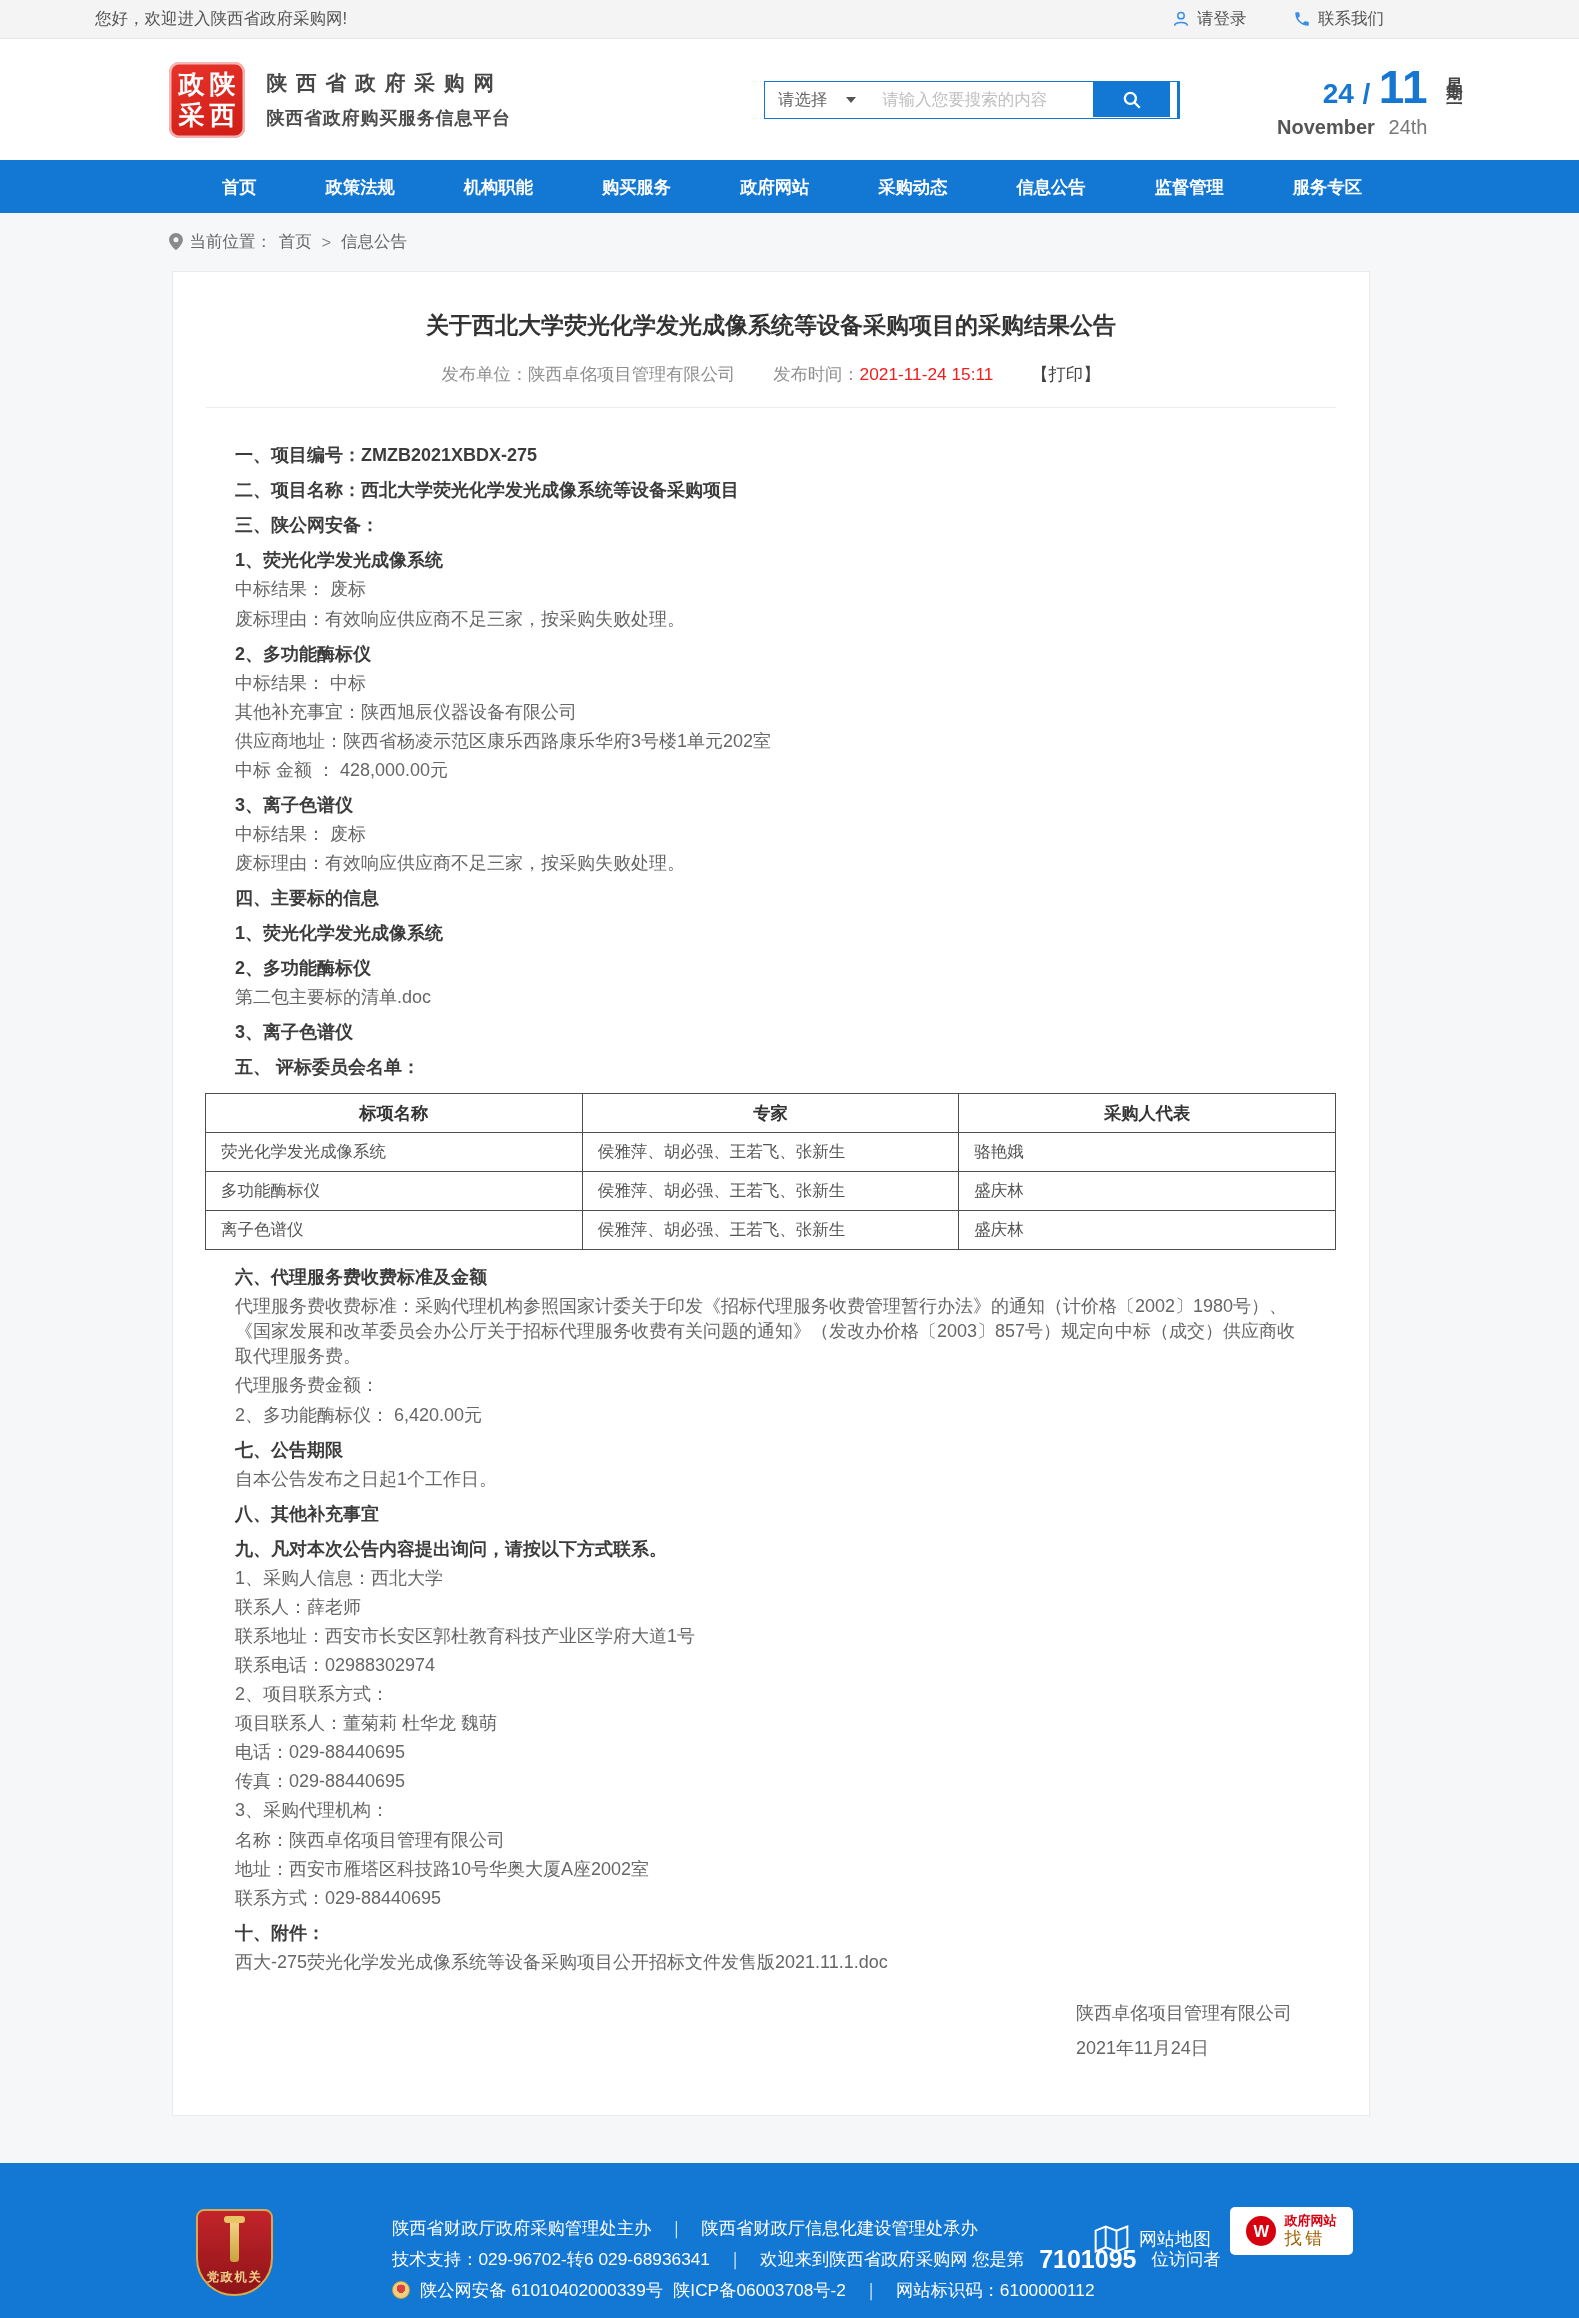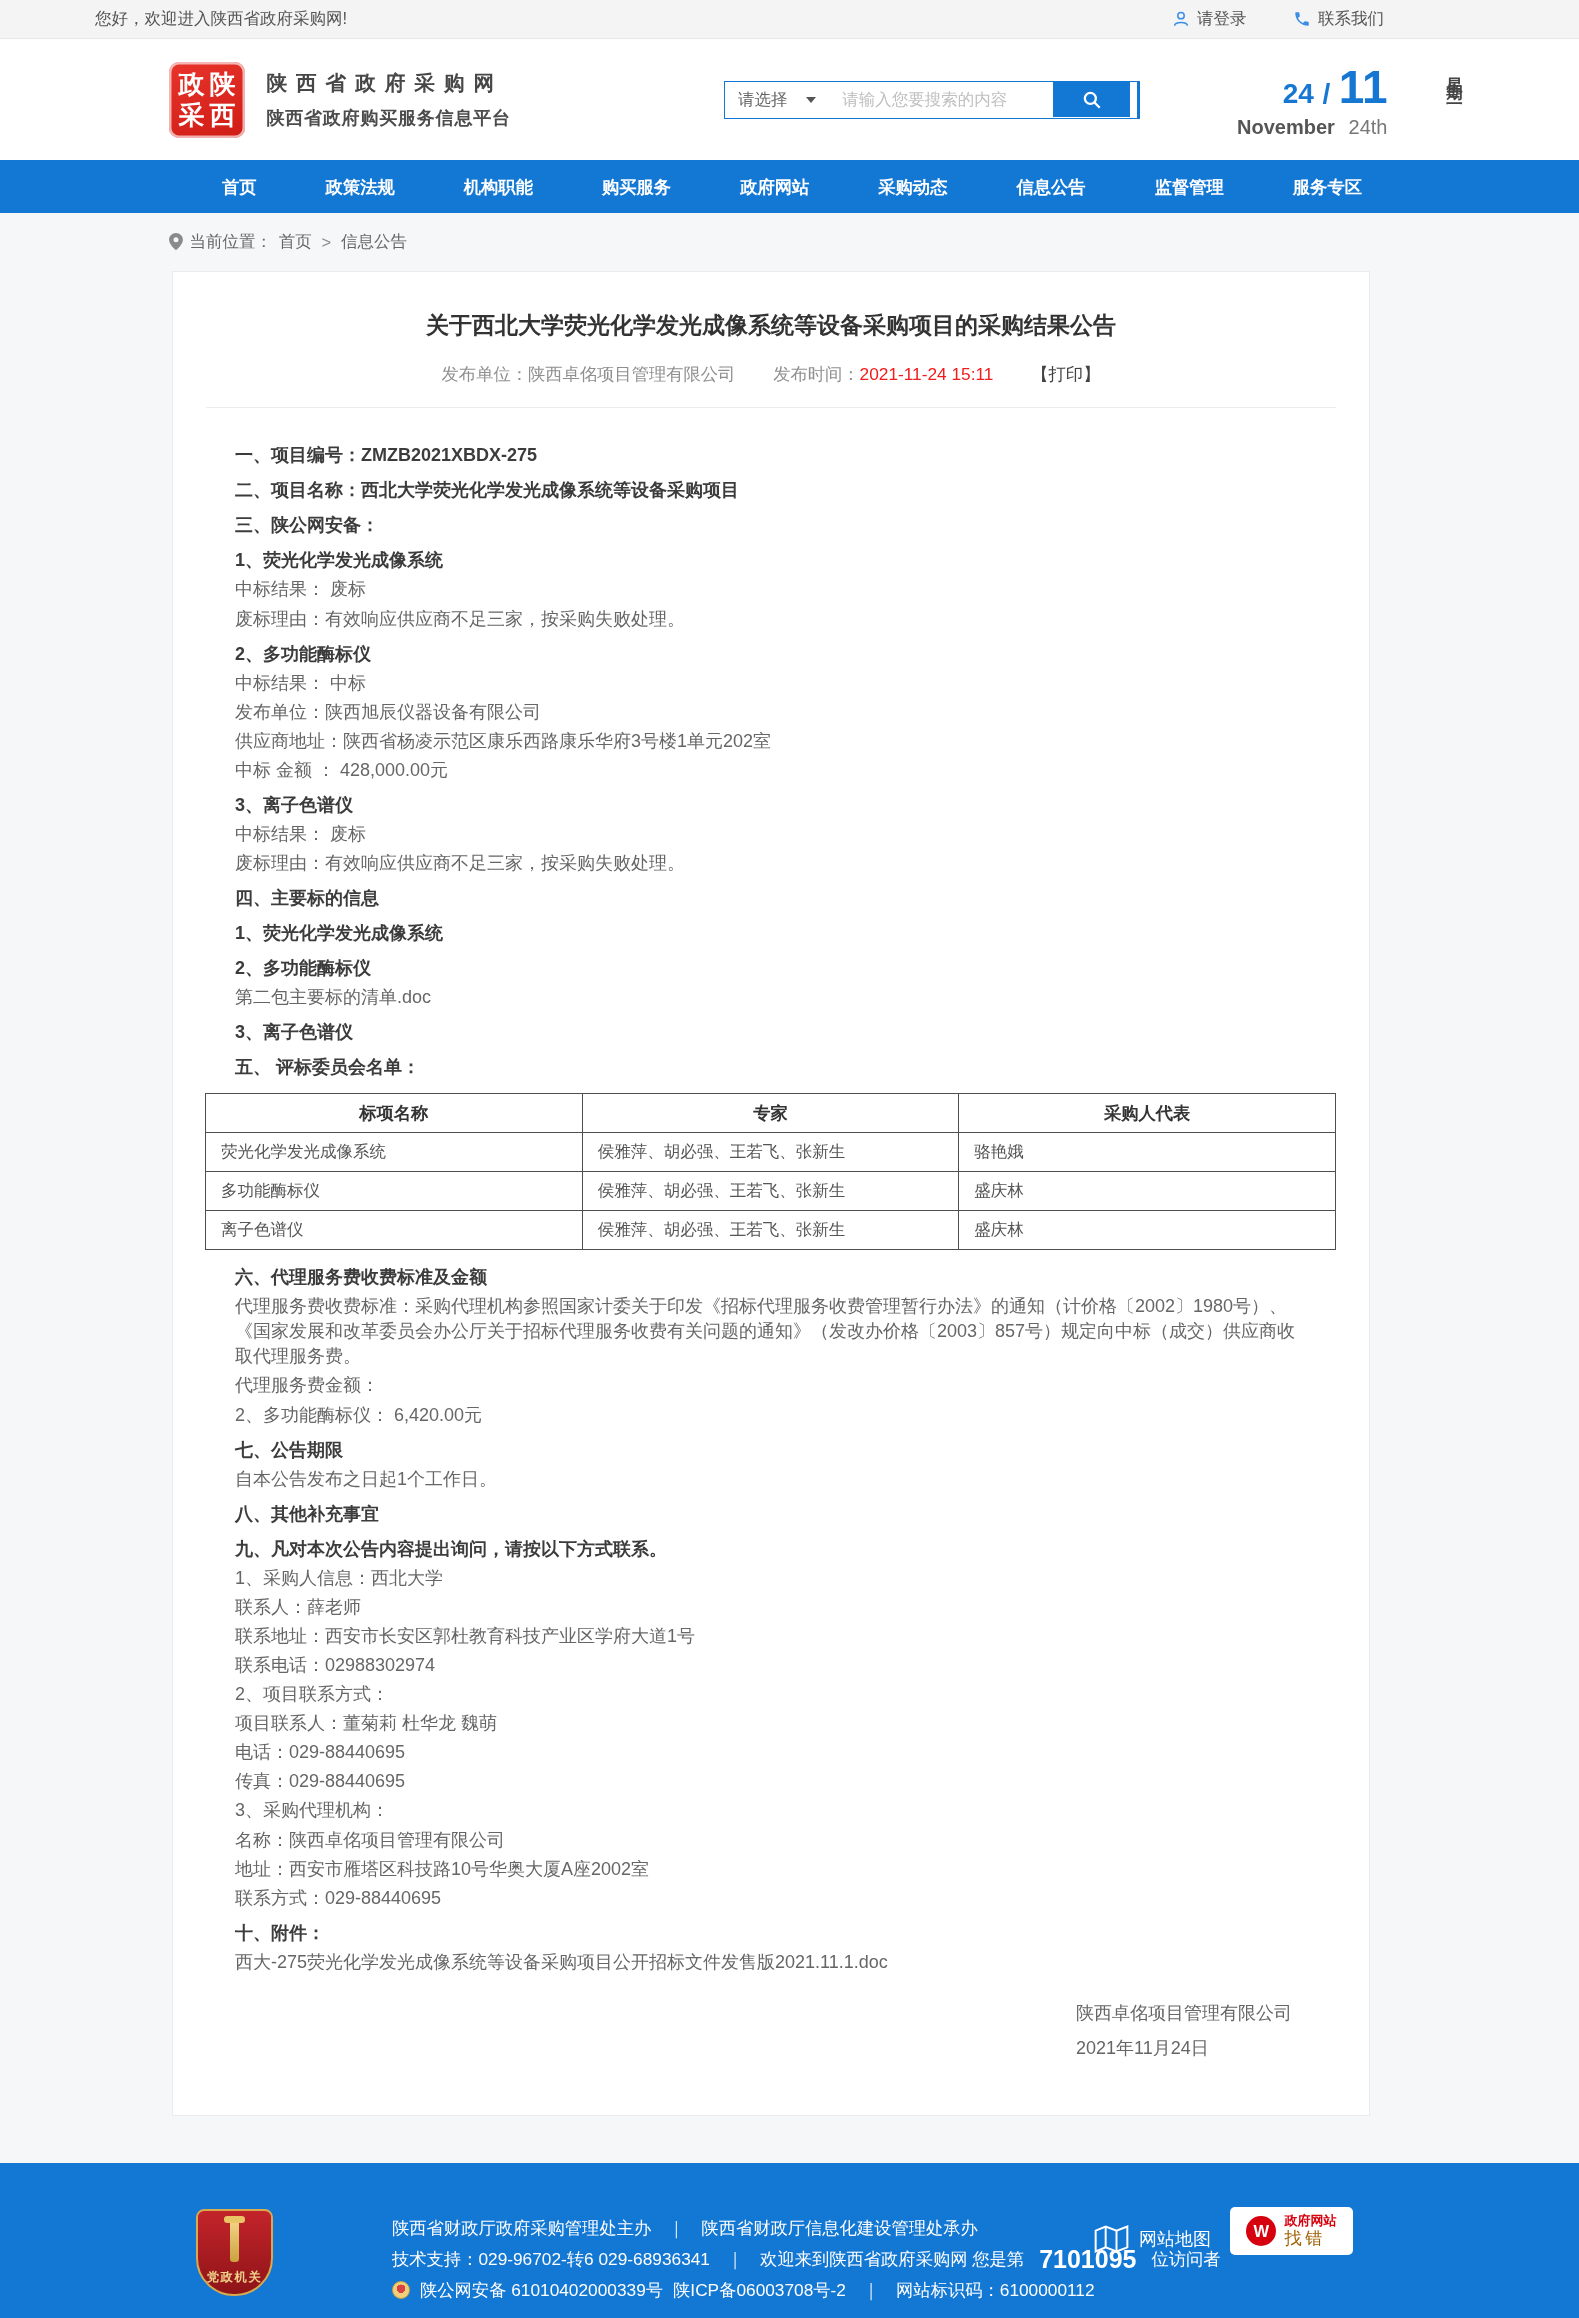--- a/index.html
+++ b/index.html
@@ -25,21 +25,21 @@
 
   .searchbox { margin-left:auto; width:416px; height:38px; border:1.6px solid #1377d4; border-right:3.3px solid #1377d4;
                background:#fff; display:flex; align-items:center; }
   .search-select { width:109px; display:flex; align-items:center; padding-left:13px; gap:18px; font-size:16.5px; color:#666; cursor:pointer; }
   .caret-down { width:0; height:0; border-left:5.8px solid transparent; border-right:5.8px solid transparent; border-top:6.6px solid #555; }
   .search-input { flex:1; border:none; outline:none; font-size:16.5px; color:#333; padding:0 8.2px; min-width:0; }
   .search-input::placeholder { color:#bfbfbf; }
   .search-btn { width:77px; height:35px; margin-right:6.6px; background:#1377d4; border:none; cursor:pointer;
                 display:flex; align-items:center; justify-content:center; }
 
-  .datebox { margin-left:97px; display:flex; align-items:flex-start;gap:40px; }
+  .datebox { margin-left:97px; display:flex; align-items:flex-start; }
   .date-nums { text-align:right; }
   .date-top { color:#1677d2; font-weight:bold; white-space:nowrap; }
   .date-top .d-small { font-size:28px; }
   .date-top .d-slash { font-size:28px; margin:0 5px; }
   .date-top .d-big { font-size:46px; }
   .date-bottom { margin-top:1.6px; font-size:20px; color:#777; }
   .date-bottom .mon { font-weight:bold; color:#555; margin-right:8.2px; }
   .weekday { writing-mode:vertical-rl; margin-left:16.5px; font-size:16.5px; font-weight:bold; color:#444; letter-spacing:6.6px; padding-top:3.3px; }
 
   
@@ -204,21 +204,21 @@
 
     <div id="body-before">
         <p class="line h">一、项目编号：ZMZB2021XBDX-275</p>
         <p class="line h">二、项目名称：西北大学荧光化学发光成像系统等设备采购项目</p>
         <p class="line h">三、陕公网安备：</p>
         <p class="line h">1、荧光化学发光成像系统</p>
         <p class="line p">中标结果： 废标</p>
         <p class="line p">废标理由：有效响应供应商不足三家，按采购失败处理。</p>
         <p class="line h">2、多功能酶标仪</p>
         <p class="line p">中标结果： 中标</p>
-        <p class="line p">发布单位：陕西旭辰仪器设备有限公司</p>
+        <p class="line p">其他补充事宜：陕西旭辰仪器设备有限公司</p>
         <p class="line p">供应商地址：陕西省杨凌示范区康乐西路康乐华府3号楼1单元202室</p>
         <p class="line p">中标 金额 ：  428,000.00元</p>
         <p class="line h">3、离子色谱仪</p>
         <p class="line p">中标结果： 废标</p>
         <p class="line p">废标理由：有效响应供应商不足三家，按采购失败处理。</p>
         <p class="line h">四、主要标的信息</p>
         <p class="line h">1、荧光化学发光成像系统</p>
         <p class="line h">2、多功能酶标仪</p>
         <p class="line p doc-link">第二包主要标的清单.doc</p>
         <p class="line h">3、离子色谱仪</p>

